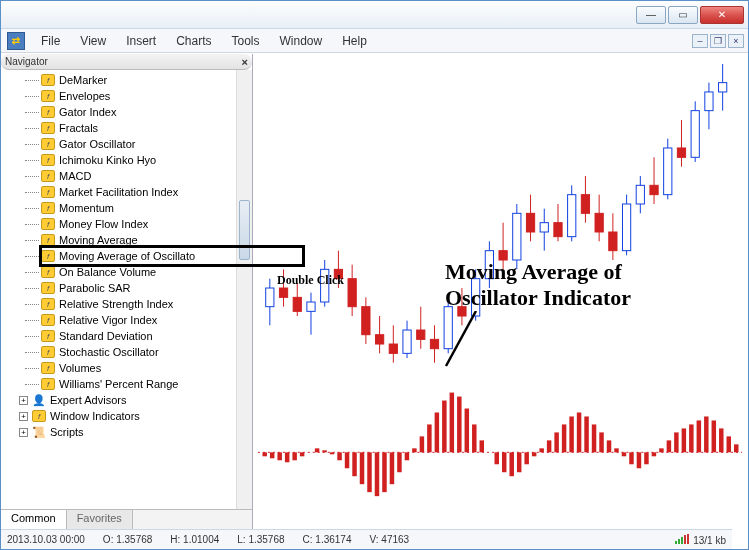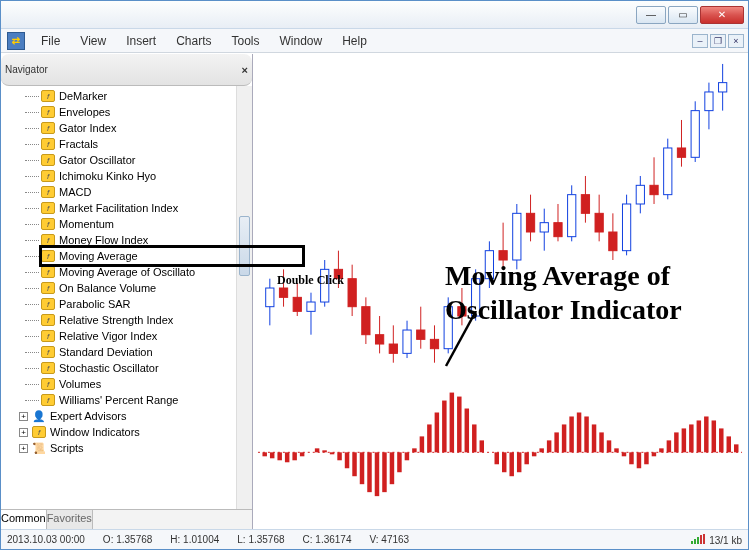--- a/index.html
+++ b/index.html
@@ -13,49 +13,49 @@
 
 
 .menubar { height: 24px; background: #f5f7fa; border-bottom: 1px solid #d0d7df; display: flex; align-items: center; padding-left: 6px; gap: 0; font-size: 12px; color: #333; position: relative; }
 .mdi-btns { margin-left: auto; display: flex; gap: 2px; padding-right: 4px; }
 .mdi-btn { width: 16px; height: 14px; border: 1px solid #9bb4cc; background: #eaf1f8; font-size: 9px; display: flex; align-items: center; justify-content: center; color: #336; }
 .app-icon { width: 18px; height: 18px; background: #4b7ec1; border: 1px solid #2d5a91; margin-right: 6px; display: flex; align-items: center; justify-content: center; color: #fc0; font-size: 10px; font-weight: bold; }
 .menu-item { padding: 3px 10px; cursor: default; }
 
 
 .navigator { position: absolute; left: 0; top: 53px; width: 252px; bottom: 20px; border-right: 1px solid #aab; background: #fff; display: flex; flex-direction: column; }
-.nav-title { height: 32px; background: linear-gradient(#f3f3f3,#e3e3e3); border-bottom: 1px solid #bbb; font-size: 10px; padding: 1px 4px; display: flex; align-items: center; color: #333; border-radius: 8px; }
+.nav-title { height: 16px; background: linear-gradient(#f3f3f3,#e3e3e3); border-bottom: 1px solid #bbb; font-size: 10px; padding: 1px 4px; display: flex; align-items: center; color: #333; border-radius: 8px; }
 .nav-title .x { margin-left: auto; font-weight: bold; cursor: default; font-size: 11px; }
 .tree { flex: 1; overflow-y: auto; font-size: 11px; color: #000; padding: 2px 0; position: relative; }
 .tree-row { display: flex; align-items: center; height: 16px; padding-left: 40px; white-space: nowrap; cursor: default; position: relative; }
 .tree-row.category { padding-left: 18px; }
 .tree-row .icon-ind { width: 14px; height: 12px; background: #ffcc33; border: 1px solid #c89a1b; border-radius: 2px; margin-right: 4px; display: flex; align-items: center; justify-content: center; font-size: 8px; font-style: italic; color: #555; }
 .tree-row .icon-cat { width: 14px; height: 12px; margin-right: 4px; display:flex; align-items:center; justify-content:center; font-size:11px;}
 .tree-row .dots { position: absolute; left: 24px; width: 14px; border-top: 1px dotted #888; top: 8px; }
 .tree-row.category .plus { width: 9px; height: 9px; border: 1px solid #888; font-size: 8px; line-height: 7px; text-align: center; margin-right: 4px; background: #fff; }
 .tree-scroll { position:absolute; right:0; top:0; bottom:0; width:16px; background:#f0f0f0; border-left:1px solid #ddd;}
 .tree-scroll-thumb{ position:absolute; left:2px; right:2px; top:130px; height:60px; background:linear-gradient(#e8eef5,#c9d8e8); border:1px solid #9bb4cc; border-radius:2px;}
 
 .nav-tabs { height: 20px; display: flex; border-top: 1px solid #bbb; background: #f3f3f3; font-size: 11px; }
-.nav-tab { padding: 2px 0; border-right: 1px solid #bbb; background: #fff; cursor: default; }
+.nav-tab { padding: 2px 10px; border-right: 1px solid #bbb; background: #fff; cursor: default; }
 .nav-tab.inactive { background: #e8e8e8; color: #666; }
 
 
 .chart { position: absolute; left: 252px; right: 1px; top: 53px; bottom: 20px; background: #fff; }
 .chart svg { width: 100%; height: 100%; }
 
 
 .highlight-box { position: absolute; border: 3px solid #000; pointer-events: none; }
 
 
 .anno-dc { position: absolute; font-weight: bold; font-size: 12px; color: #000; font-family: Georgia, serif;}
-.anno-title { position: absolute; font-weight: bold; font-size: 28px; color: #000; font-family: Georgia, serif; line-height: 1.2; }
-
-
-.statusbar { position: absolute; left: 0; right: 0; bottom: 0; height: 20px; background: #f5f7fa; border-top: 1px solid #c9d8e8; display: flex; align-items: center; font-size: 10px; color: #333; padding: 0 6px; gap: 18px; }
+.anno-title { position: absolute; font-weight: bold; font-size: 22px; color: #000; font-family: Georgia, serif; line-height: 1.2; }
+
+
+.statusbar { position: absolute; left: 0; right: 16px; bottom: 0; height: 20px; background: #f5f7fa; border-top: 1px solid #c9d8e8; display: flex; align-items: center; font-size: 10px; color: #333; padding: 0 6px; gap: 18px; }
 .statusbar .spacer { flex: 1; }
 .conn-bars { display: inline-flex; gap: 1px; align-items: flex-end; height: 10px; margin-right: 4px;}
 .conn-bars i { width: 2px; background: #3a3; }
 .conn-bars i:nth-child(1){height:3px} .conn-bars i:nth-child(2){height:5px} .conn-bars i:nth-child(3){height:7px} .conn-bars i:nth-child(4){height:9px;background:#c33} .conn-bars i:nth-child(5){height:10px;background:#c33}
 </style>
 </head>
 <body>
 
 <div class="window-frame">
 

